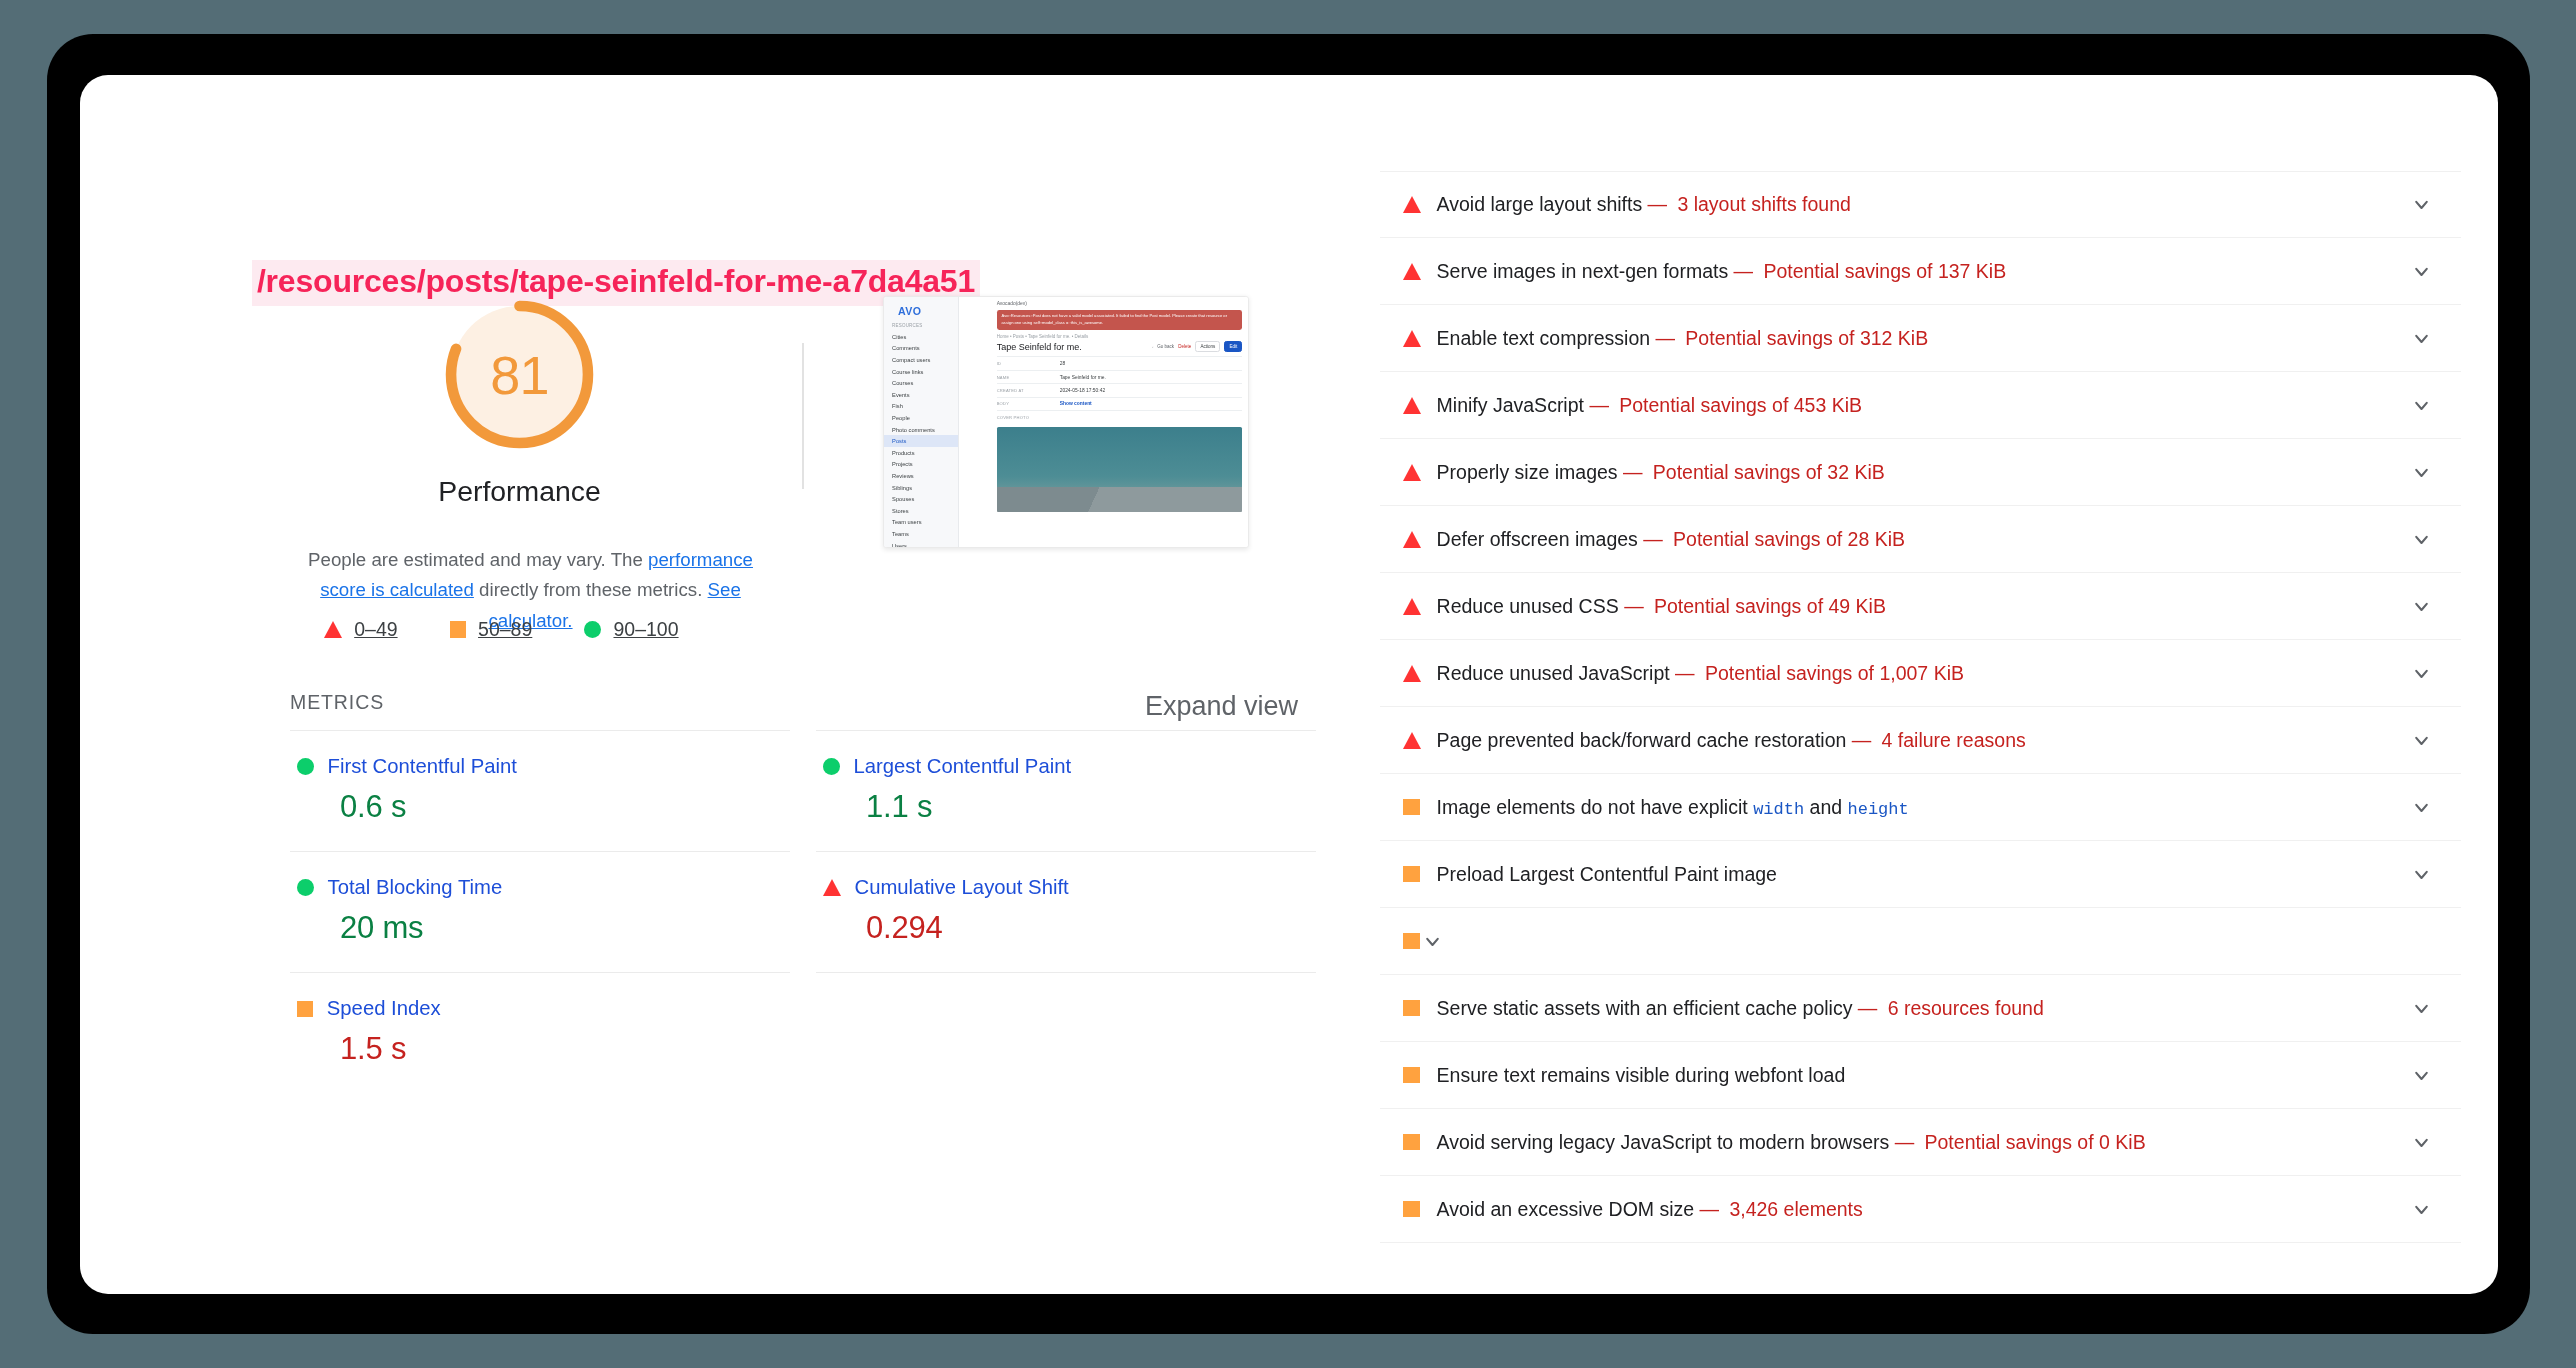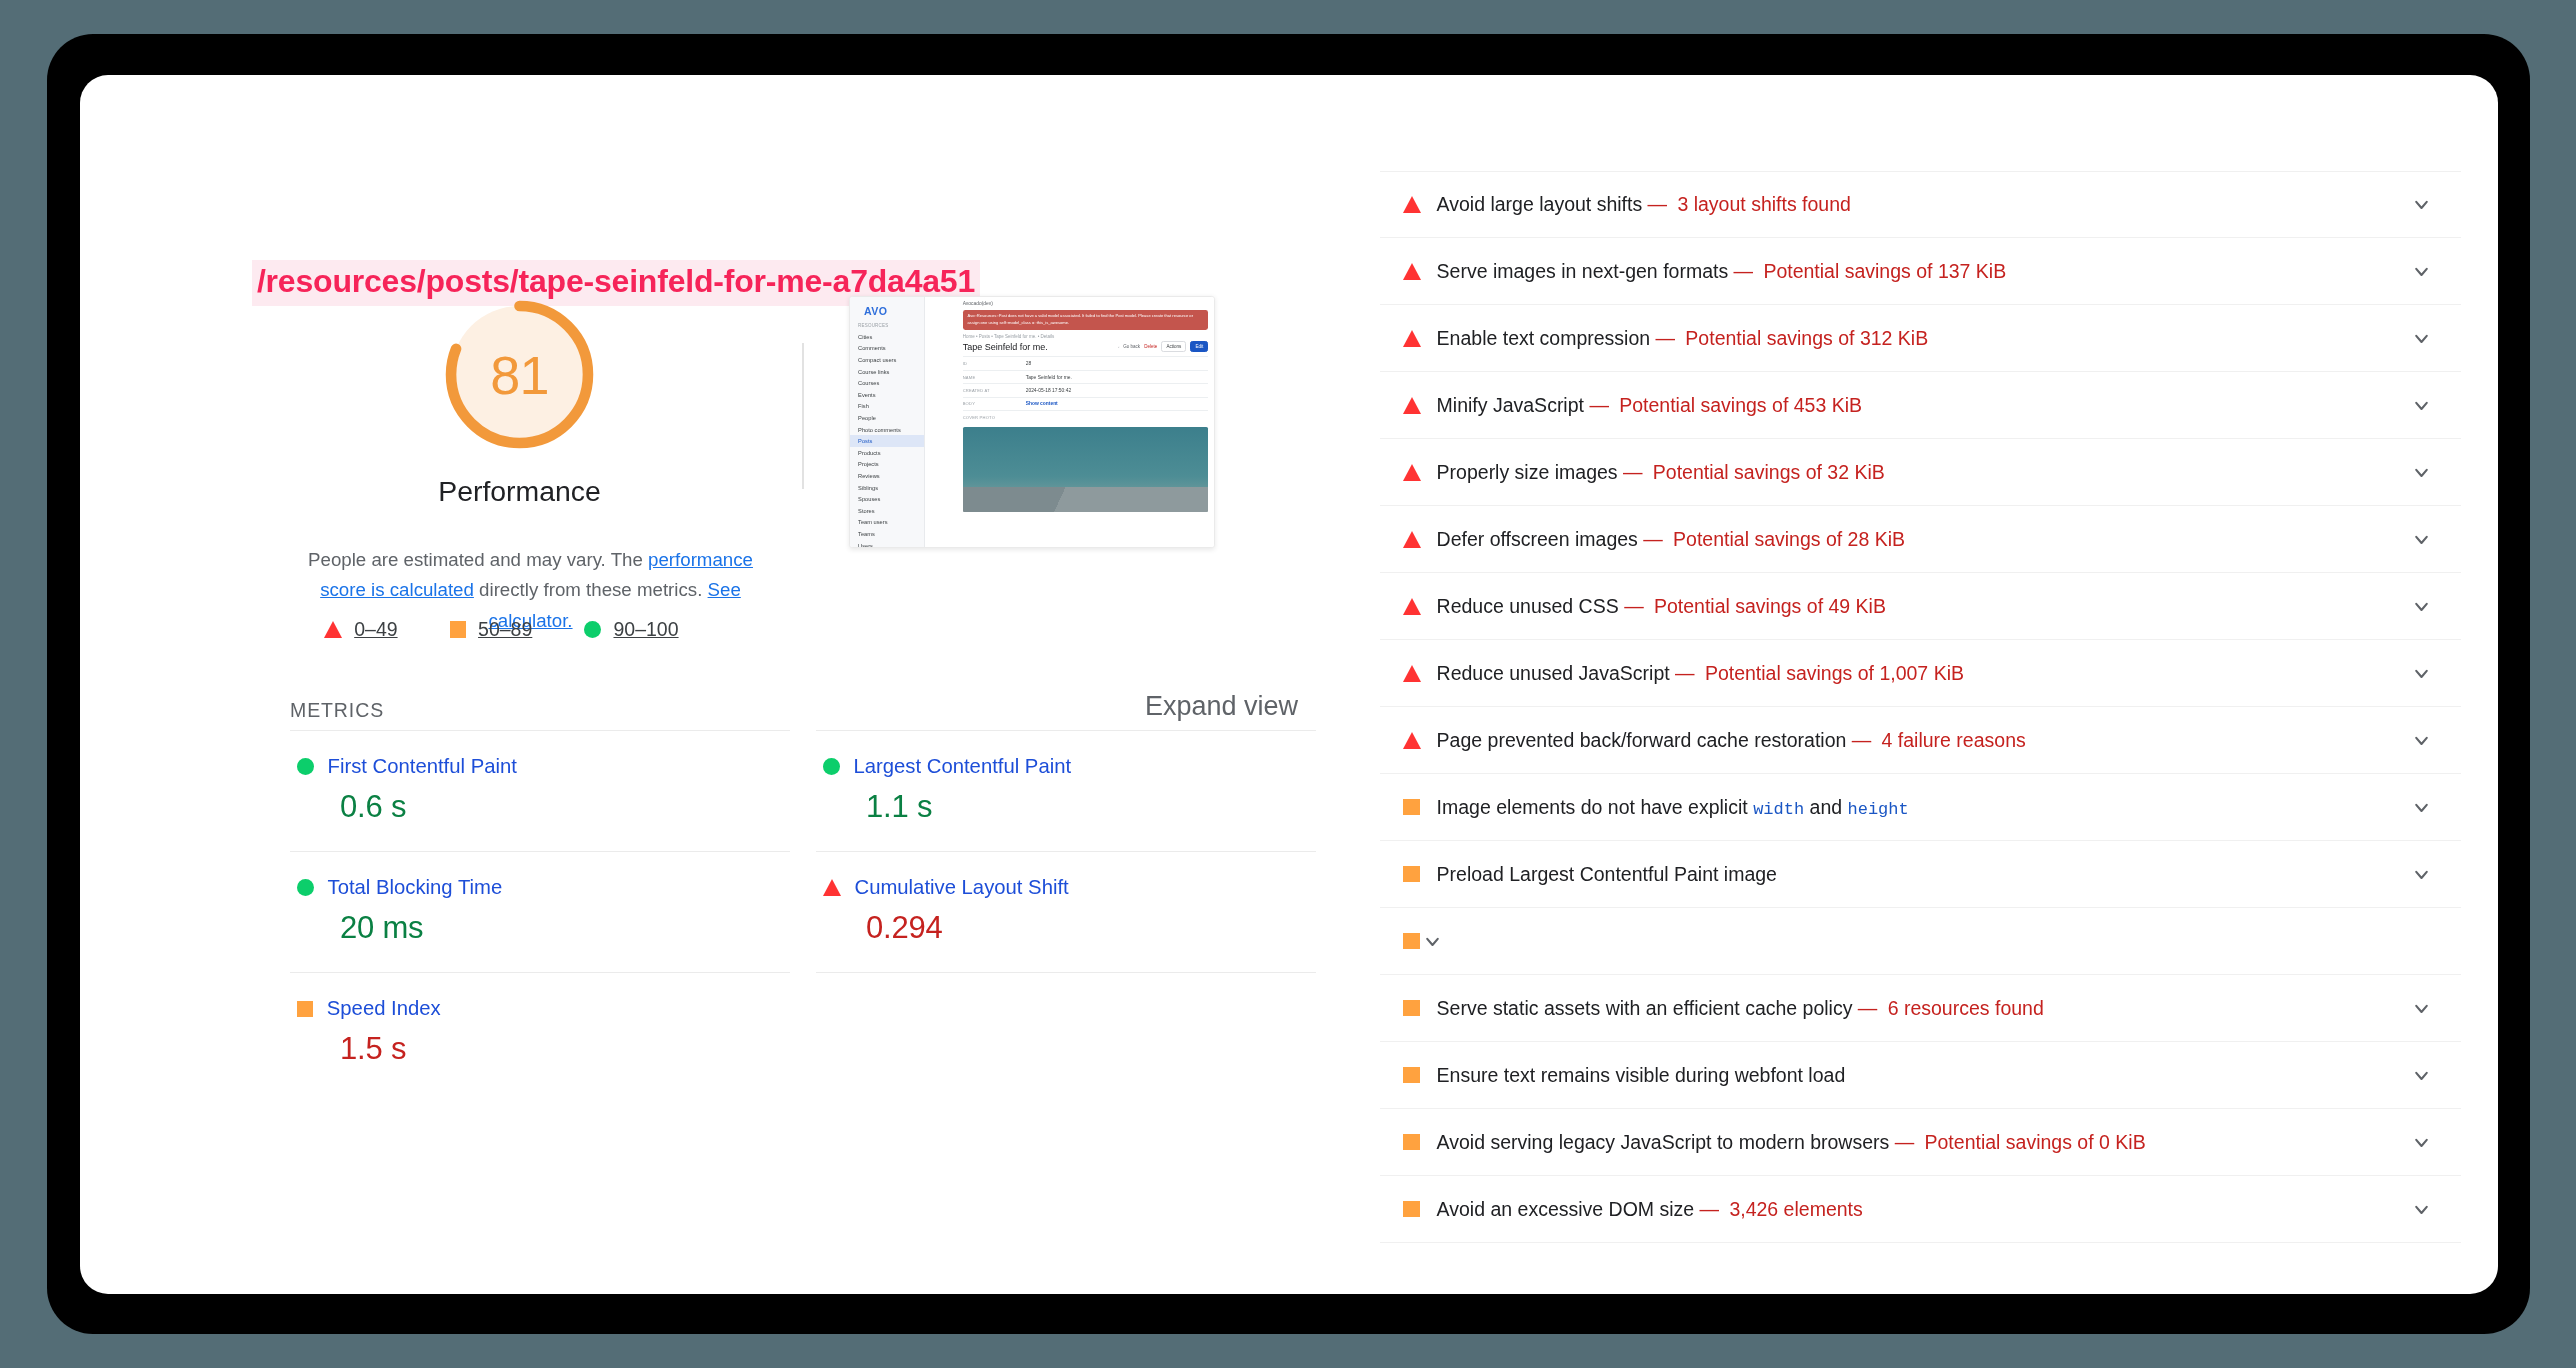--- a/index.html
+++ b/index.html
@@ -144,21 +144,21 @@
   }
 
   
   .metrics-header {
     position: absolute;
     left: 210px;
     top: 616px;
     width: 1008px;
     display: flex;
     justify-content: space-between;
-    align-items: flex-end;
+    align-items: flex-start;
   }
   .metrics-label {
     font-size: 19.5px;
     letter-spacing: 0.9px;
     color: #5f6368;
     font-weight: 400;
   }
   .expand-view {
     font-size: 27px;
     color: #5f6368;
@@ -208,21 +208,21 @@
     position: absolute;
     left: 722px;
     top: 268px;
     width: 2.4px;
     height: 146px;
     background: #e2e2e2;
   }
 
   .thumb {
     position: absolute;
-    left: 769px;
+    left: 803px;
     top: 221px;
     width: 366px;
     height: 252px;
     background: #ffffff;
     border: 1.6px solid #eaeaea;
     border-radius: 3.3px;
     overflow: hidden;
     box-shadow: 0 1.6px 5.7px rgba(0,0,0,0.09);
   }
   .thumb-inner {

